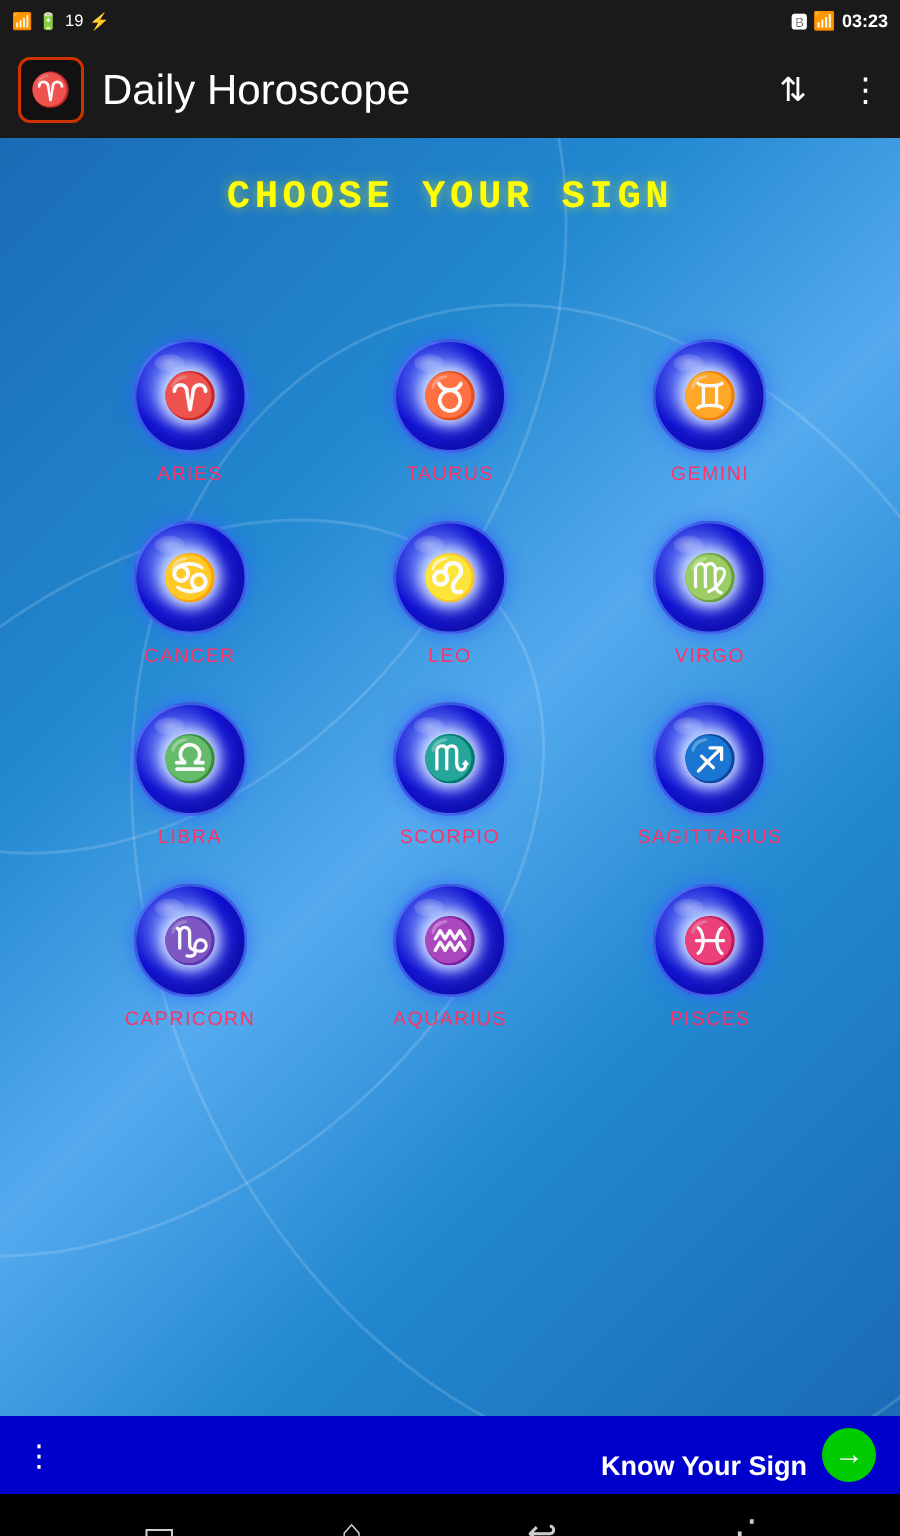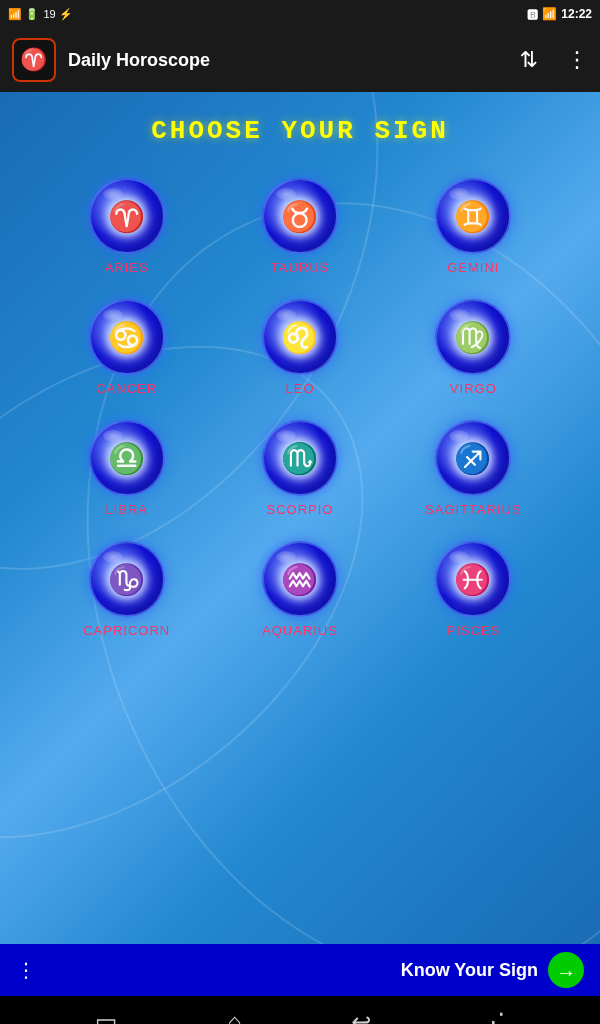--- a/index.html
+++ b/index.html
@@ -43,41 +43,42 @@
       border: 2px solid #cc3300;
       background: #111;
       display: flex;
       align-items: center;
       justify-content: center;
       color: #cc3300;
       font-size: 22px;
     }
     #app-title {
       color: white;
-      font-size: 18px;
-      font-weight: bold;
+      font-size: 28px;
+      font-weight: normal;
       flex: 1;
     }
     .appbar-icon {
       color: white;
       font-size: 22px;
       margin-left: 16px;
       cursor: pointer;
     }
 
     
     #main {
       width: 600px;
       height: 852px;
       background: linear-gradient(135deg, #1a6bb5 0%, #2288d0 30%, #55aaee 50%, #2288d0 70%, #1a6bb5 100%);
       position: relative;
       overflow: hidden;
       display: flex;
       flex-direction: column;
       align-items: center;
+      gap: 48px;
     }
 
     
     .wave {
       position: absolute;
       border-radius: 50%;
       border: 2px solid rgba(255,255,255,0.15);
       pointer-events: none;
     }
     .wave1 { width: 500px; height: 700px; top: -200px; left: -150px; transform: rotate(30deg); }
@@ -173,21 +174,21 @@
       font-size: 20px;
       margin-right: auto;
     }
     #know-sign-btn {
       background: #0000cc;
       color: white;
       border: none;
       font-size: 18px;
       font-weight: bold;
       display: flex;
-      align-items: center;
+      align-items: flex-end;
       gap: 10px;
       cursor: pointer;
     }
     #arrow-circle {
       width: 36px;
       height: 36px;
       border-radius: 50%;
       background: #00cc00;
       display: flex;
       align-items: center;
@@ -218,21 +219,21 @@
 <div id="status-bar">
   <div class="status-left">
     <span>📶</span>
     <span>🔋</span>
     <span>19</span>
     <span>⚡</span>
   </div>
   <div class="status-right">
     <span>🅱</span>
     <span>📶</span>
-    <span>12:22</span>
+    <span>03:23</span>
   </div>
 </div>
 
 <div id="app-bar">
   <div id="app-icon">
     <span>♈</span>
   </div>
   <span id="app-title">Daily Horoscope</span>
   <span class="appbar-icon">⇅</span>
   <span class="appbar-icon">⋮</span>

